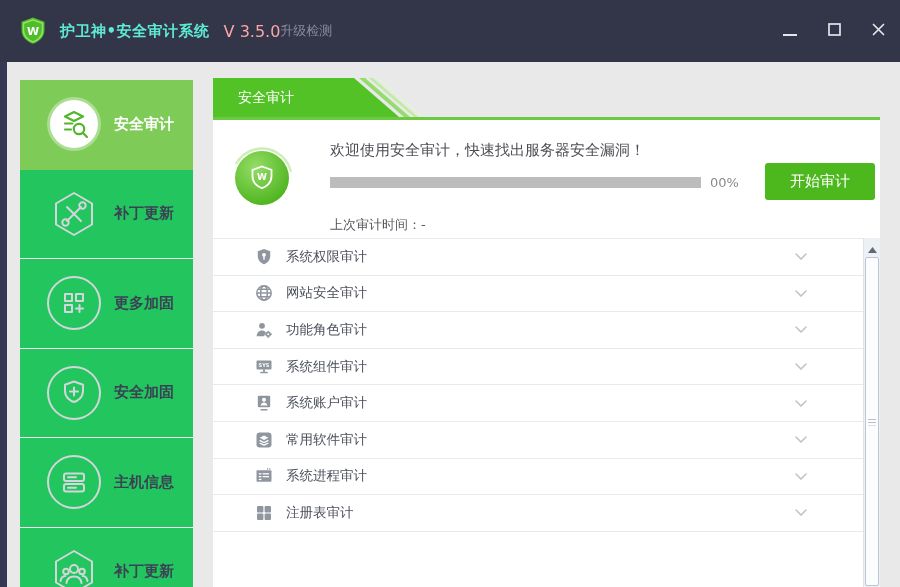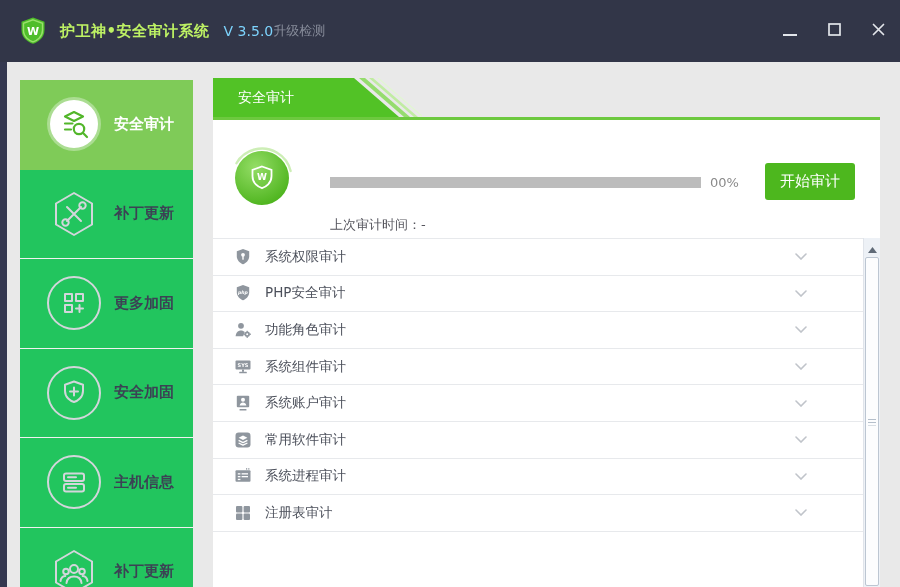--- a/index.html
+++ b/index.html
@@ -4,22 +4,22 @@
 <style>
   html,body{margin:0;padding:0;}
   body{width:900px;height:587px;overflow:hidden;background:#e9e9e9;
        font-family:"DejaVu Sans","Liberation Sans",sans-serif;}
   .window{position:relative;width:900px;height:587px;background:#e9e9e9;overflow:hidden;}
 
   
   .titlebar{position:absolute;left:0;top:0;right:0;height:62px;background:#323648;
             display:flex;align-items:center;z-index:9;}
   .logo{margin-left:18px;width:30px;height:30px;flex:none;display:flex;}
-  .app-title{color:#bef264;font-size:15px;font-weight:700;margin-left:12px;letter-spacing:.5px;white-space:nowrap;}
-  .app-version{color:#7dd3fc;font-size:14px;margin-left:14px;}
+  .app-title{color:#5eead4;font-size:15px;font-weight:700;margin-left:12px;letter-spacing:.5px;white-space:nowrap;}
+  .app-version{color:#fca5a5;font-size:16px;margin-left:14px;}
   .upgrade{color:#878c9a;font-size:13px;cursor:pointer;}
   .win-controls{margin-left:auto;display:flex;height:100%;}
   .win-btn{width:44px;height:100%;display:flex;align-items:center;justify-content:center;
            background:none;border:0;color:#e2e5ea;cursor:pointer;padding:0;}
 
   
   .left-edge{position:absolute;left:0;top:62px;bottom:0;width:7px;background:#343850;}
 
   
   .sidebar{position:absolute;left:20px;top:80px;bottom:0;width:173px;background:#fff;overflow:hidden;}
@@ -41,26 +41,26 @@
   .panel{position:absolute;left:0;top:42px;right:0;bottom:0;background:#fff;}
 
   
   .welcome{position:relative;height:118px;}
   .big-shield{position:absolute;left:17px;top:26px;width:64px;height:64px;}
   .wc-msg{position:absolute;left:117px;top:21px;font-size:15px;color:#4e4e56;white-space:nowrap;}
   .progress{position:absolute;left:117px;top:57px;width:371px;height:11px;background:#bcbcbc;}
   .progress-fill{height:100%;width:0;background:#52c226;}
   .pct{position:absolute;left:497px;top:55px;font-size:13px;color:#8a8a8a;}
   .wc-last{position:absolute;left:117px;top:82px;font-size:13px;color:#55555d;white-space:nowrap;margin-top:14px;}
-  .start-btn{position:absolute;left:552px;top:43px;width:90px;height:37px;background:#4db71e;color:#fff;
+  .start-btn{position:absolute;left:552px;top:43px;width:110px;height:37px;background:#4db71e;color:#fff;
              font-size:15px;border:none;border-radius:3px;cursor:pointer;font-family:inherit;}
 
   
   .audit-list{position:absolute;left:0;top:118px;right:17px;bottom:0;border-top:1px solid #e7e9ec;overflow:hidden;}
-  .row{height:36.6px;display:flex;align-items:center;padding-left:21px;border-bottom:1px solid #e7e9ec;
+  .row{height:36.6px;display:flex;align-items:center;padding-left:42px;border-bottom:1px solid #e7e9ec;
        box-sizing:border-box;cursor:pointer;background:#fff;}
   .row-icon{width:18px;height:18px;color:#8f969e;flex:none;display:flex;}
   .row-icon svg{width:100%;height:100%;}
   .row-label{margin-left:13px;font-size:13.5px;color:#4c505b;white-space:nowrap;}
   .chevron{margin-left:auto;margin-right:56px;color:#c0c4ca;display:flex;}
 
   
   .scrollbar{position:absolute;right:0;top:118px;bottom:0;width:17px;background:#eef2f7;
              border-left:1px solid #e0e4ea;box-sizing:border-box;}
   .sb-btn{height:18px;display:flex;align-items:center;justify-content:center;background:#edf1f6;cursor:pointer;}
@@ -223,20 +223,21 @@
                   <stop offset="0" stop-color="#94dd66"></stop>
                   <stop offset="1" stop-color="#4cb31c"></stop>
                 </radialGradient>
               </defs>
               <circle cx="32" cy="32" r="27" fill="url(#gsh)"></circle>
               <circle cx="32" cy="32" r="29.5" fill="none" stroke="#cdeeb6" stroke-width="2.4" stroke-dasharray="70 400" stroke-linecap="round" transform="rotate(-150 32 32)"></circle>
               <path d="M32 20.5l9.5 3.4v6.4c0 7-5.7 10.8-9.5 11.9-3.8-1.1-9.5-4.9-9.5-11.9v-6.4Z" fill="none" stroke="#fff" stroke-width="1.8"></path>
               <text x="32" y="33.5" text-anchor="middle" font-size="9" font-weight="bold" fill="#fff">W</text>
             </svg>
         </span>
+        <div class="wc-msg">欢迎使用安全审计，快速找出服务器安全漏洞！</div>
         <div class="progress">
           <div class="progress-fill" style="width: 0%;"></div>
         </div>
         <span class="pct">00%</span>
         <div class="wc-last">上次审计时间：-</div>
         <button class="start-btn">开始审计</button>
       </div>
 
       <div class="audit-list">
 
@@ -250,35 +251,36 @@
             </span>
             <span class="row-label">系统权限审计</span>
             <span class="chevron">
               <svg viewBox="0 0 12 7" width="12" height="7" fill="none" stroke="currentColor" stroke-width="1.6" stroke-linecap="round">
                 <path d="M1 1l5 5 5-5"></path>
               </svg>
             </span>
           </div>
 
 
-
-          <div class="row">
-            <span class="row-icon">
-              <svg viewBox="0 0 18 18" fill="currentColor">
-                <path d="M9 1 15.2 3.3v5c0 4.6-3.9 7.3-6.2 8-2.3-.7-6.2-3.4-6.2-8v-5Z"></path>
-                <text x="9" y="9.8" text-anchor="middle" font-size="4.6" font-weight="bold" font-style="italic" fill="#fff">php</text>
-              </svg>
-            </span>
-            <span class="row-label">PHP安全审计</span>
-            <span class="chevron">
-              <svg viewBox="0 0 12 7" width="12" height="7" fill="none" stroke="currentColor" stroke-width="1.6" stroke-linecap="round">
-                <path d="M1 1l5 5 5-5"></path>
-              </svg>
-            </span>
-          </div>
+          <div class="row">
+            <span class="row-icon">
+              <svg viewBox="0 0 18 18" fill="none" stroke="currentColor" stroke-width="1.5">
+                <circle cx="9" cy="9" r="7.2"></circle>
+                <ellipse cx="9" cy="9" rx="3.4" ry="7.2"></ellipse>
+                <path d="M2 9h14M3.2 5.2h11.6M3.2 12.8h11.6"></path>
+              </svg>
+            </span>
+            <span class="row-label">网站安全审计</span>
+            <span class="chevron">
+              <svg viewBox="0 0 12 7" width="12" height="7" fill="none" stroke="currentColor" stroke-width="1.6" stroke-linecap="round">
+                <path d="M1 1l5 5 5-5"></path>
+              </svg>
+            </span>
+          </div>
+
 
           <div class="row">
             <span class="row-icon">
               <svg viewBox="0 0 18 18" fill="currentColor">
                 <circle cx="7" cy="4.8" r="2.9"></circle>
                 <path d="M1.6 15.2c.3-3.6 2.5-5.7 5.4-5.7 1.5 0 2.8.6 3.8 1.6l-1.7 4.1Z"></path>
                 <circle cx="13.2" cy="13.2" r="2.7"></circle>
                 <rect x="12.6" y="9.8" width="1.2" height="1.2"></rect>
                 <rect x="12.6" y="15.8" width="1.2" height="1.2"></rect>
                 <rect x="9.8" y="12.6" width="1.2" height="1.2"></rect>

